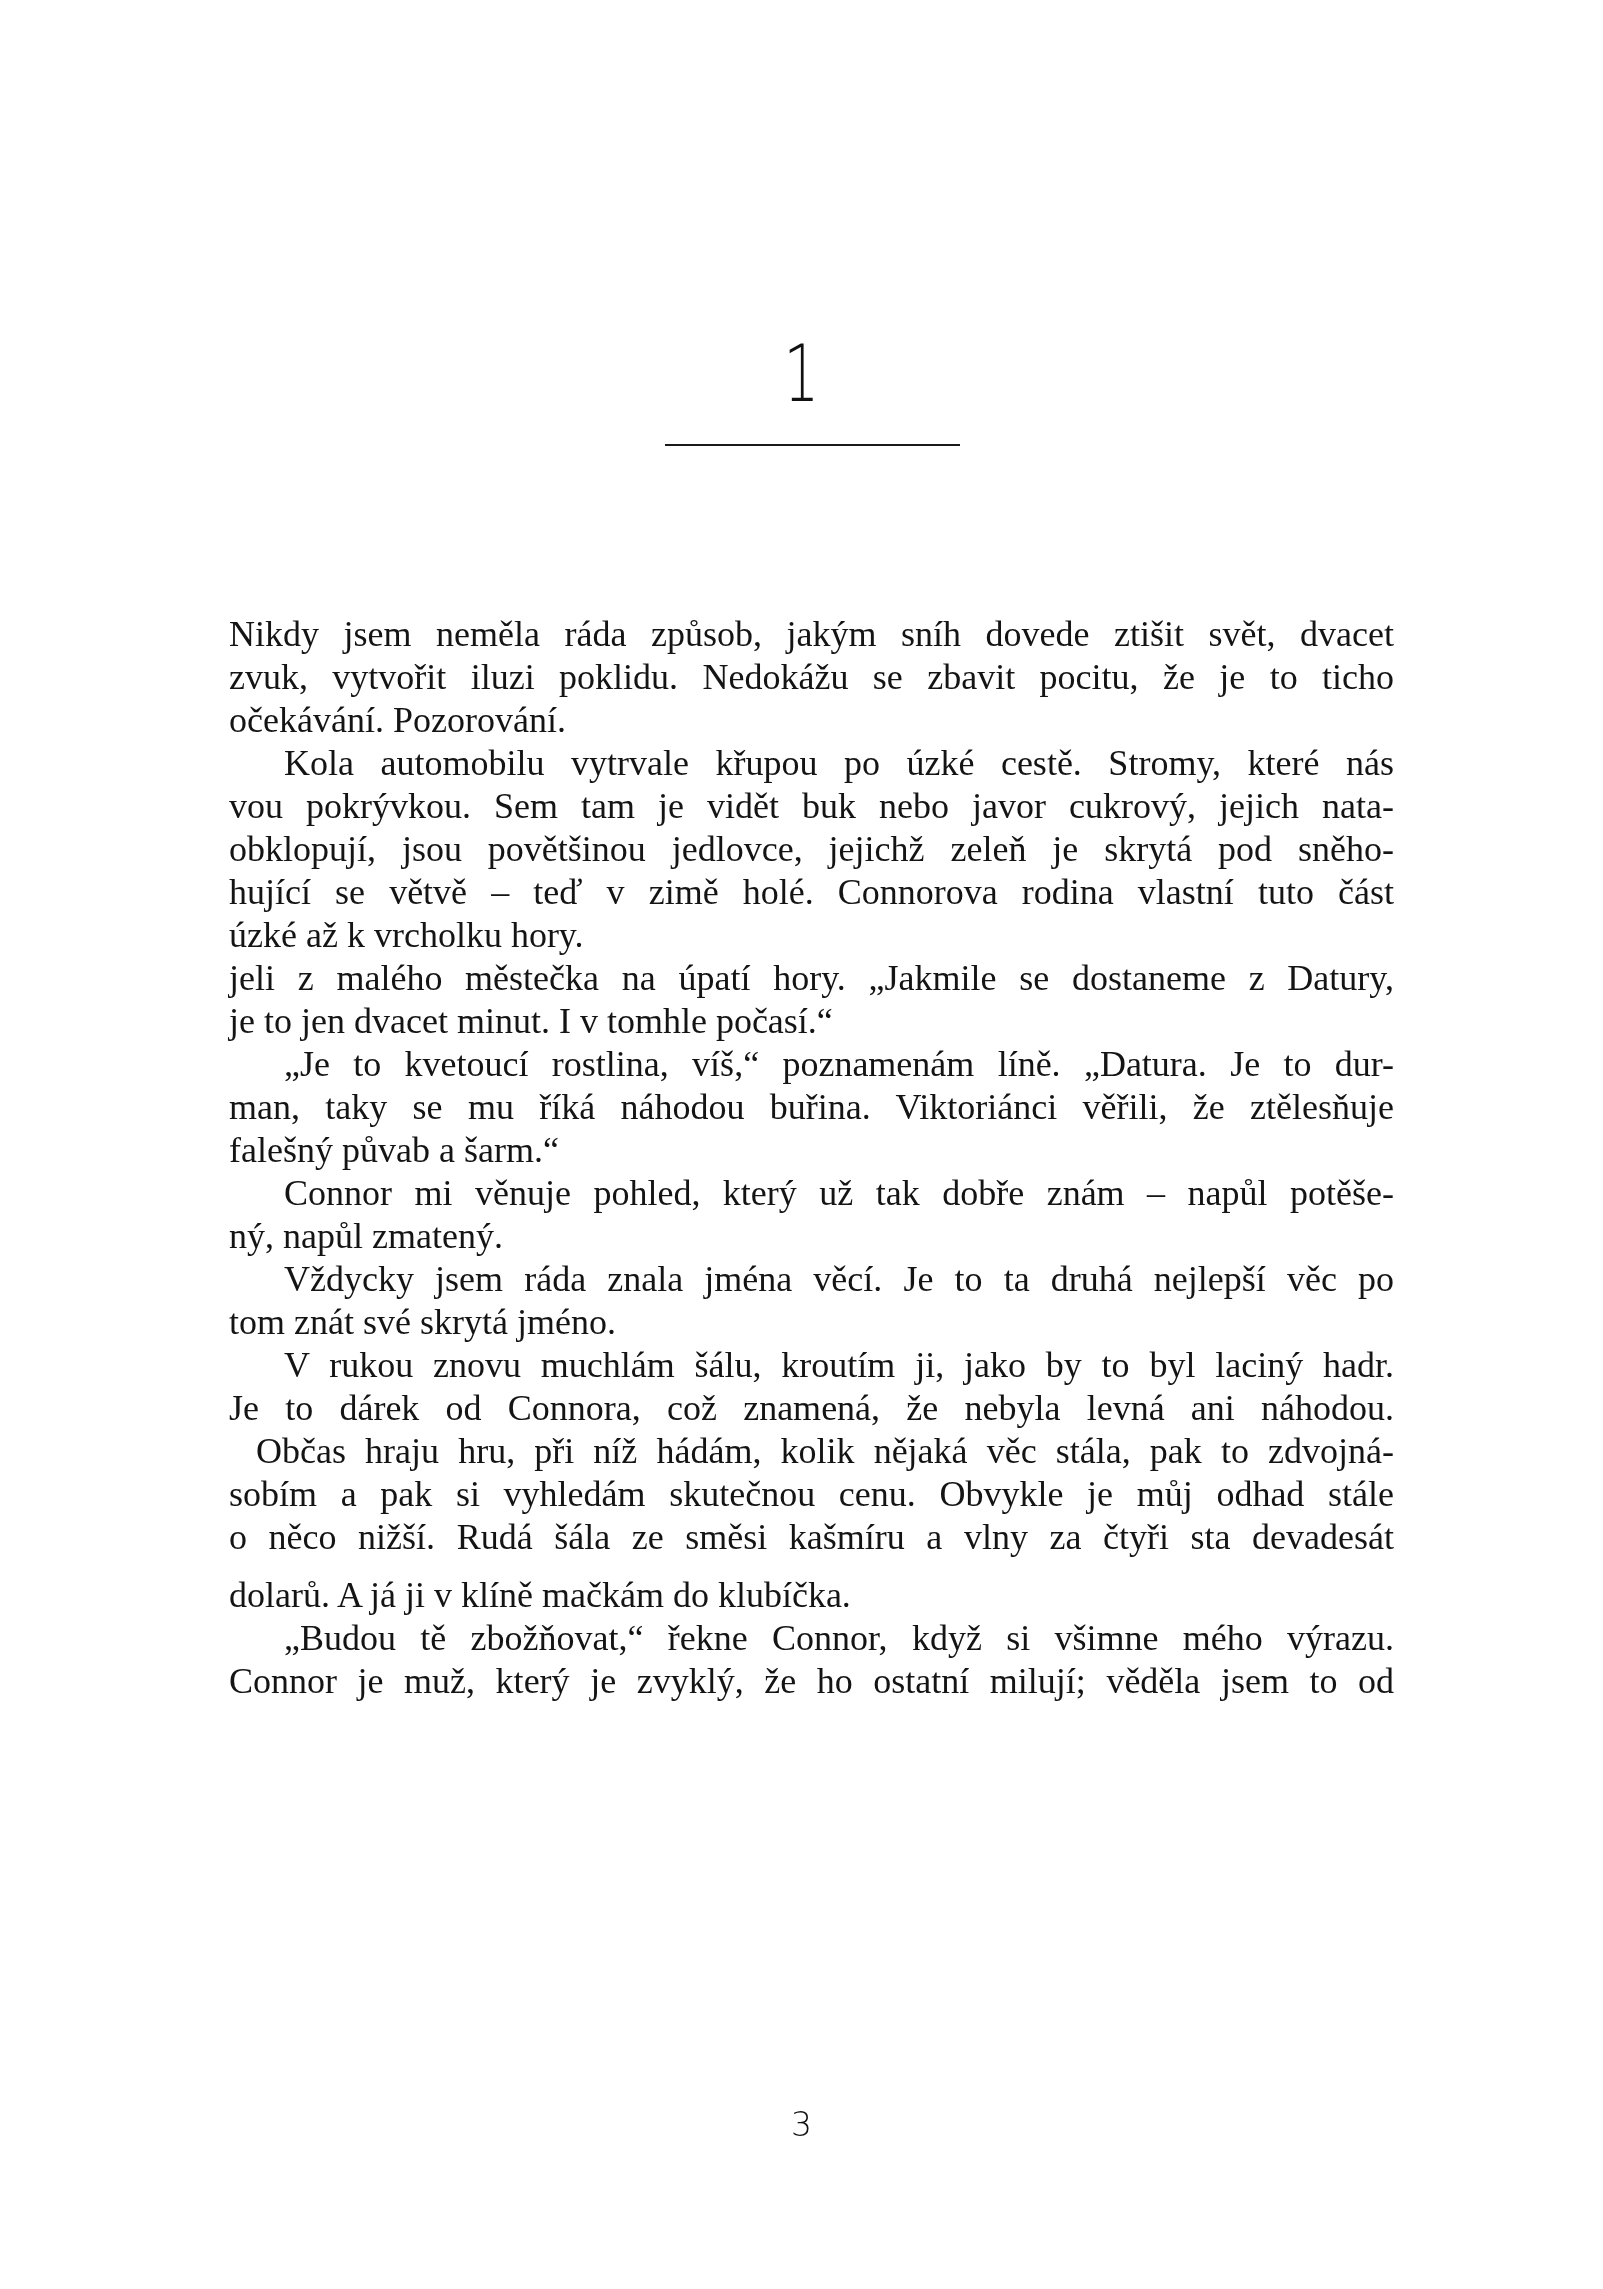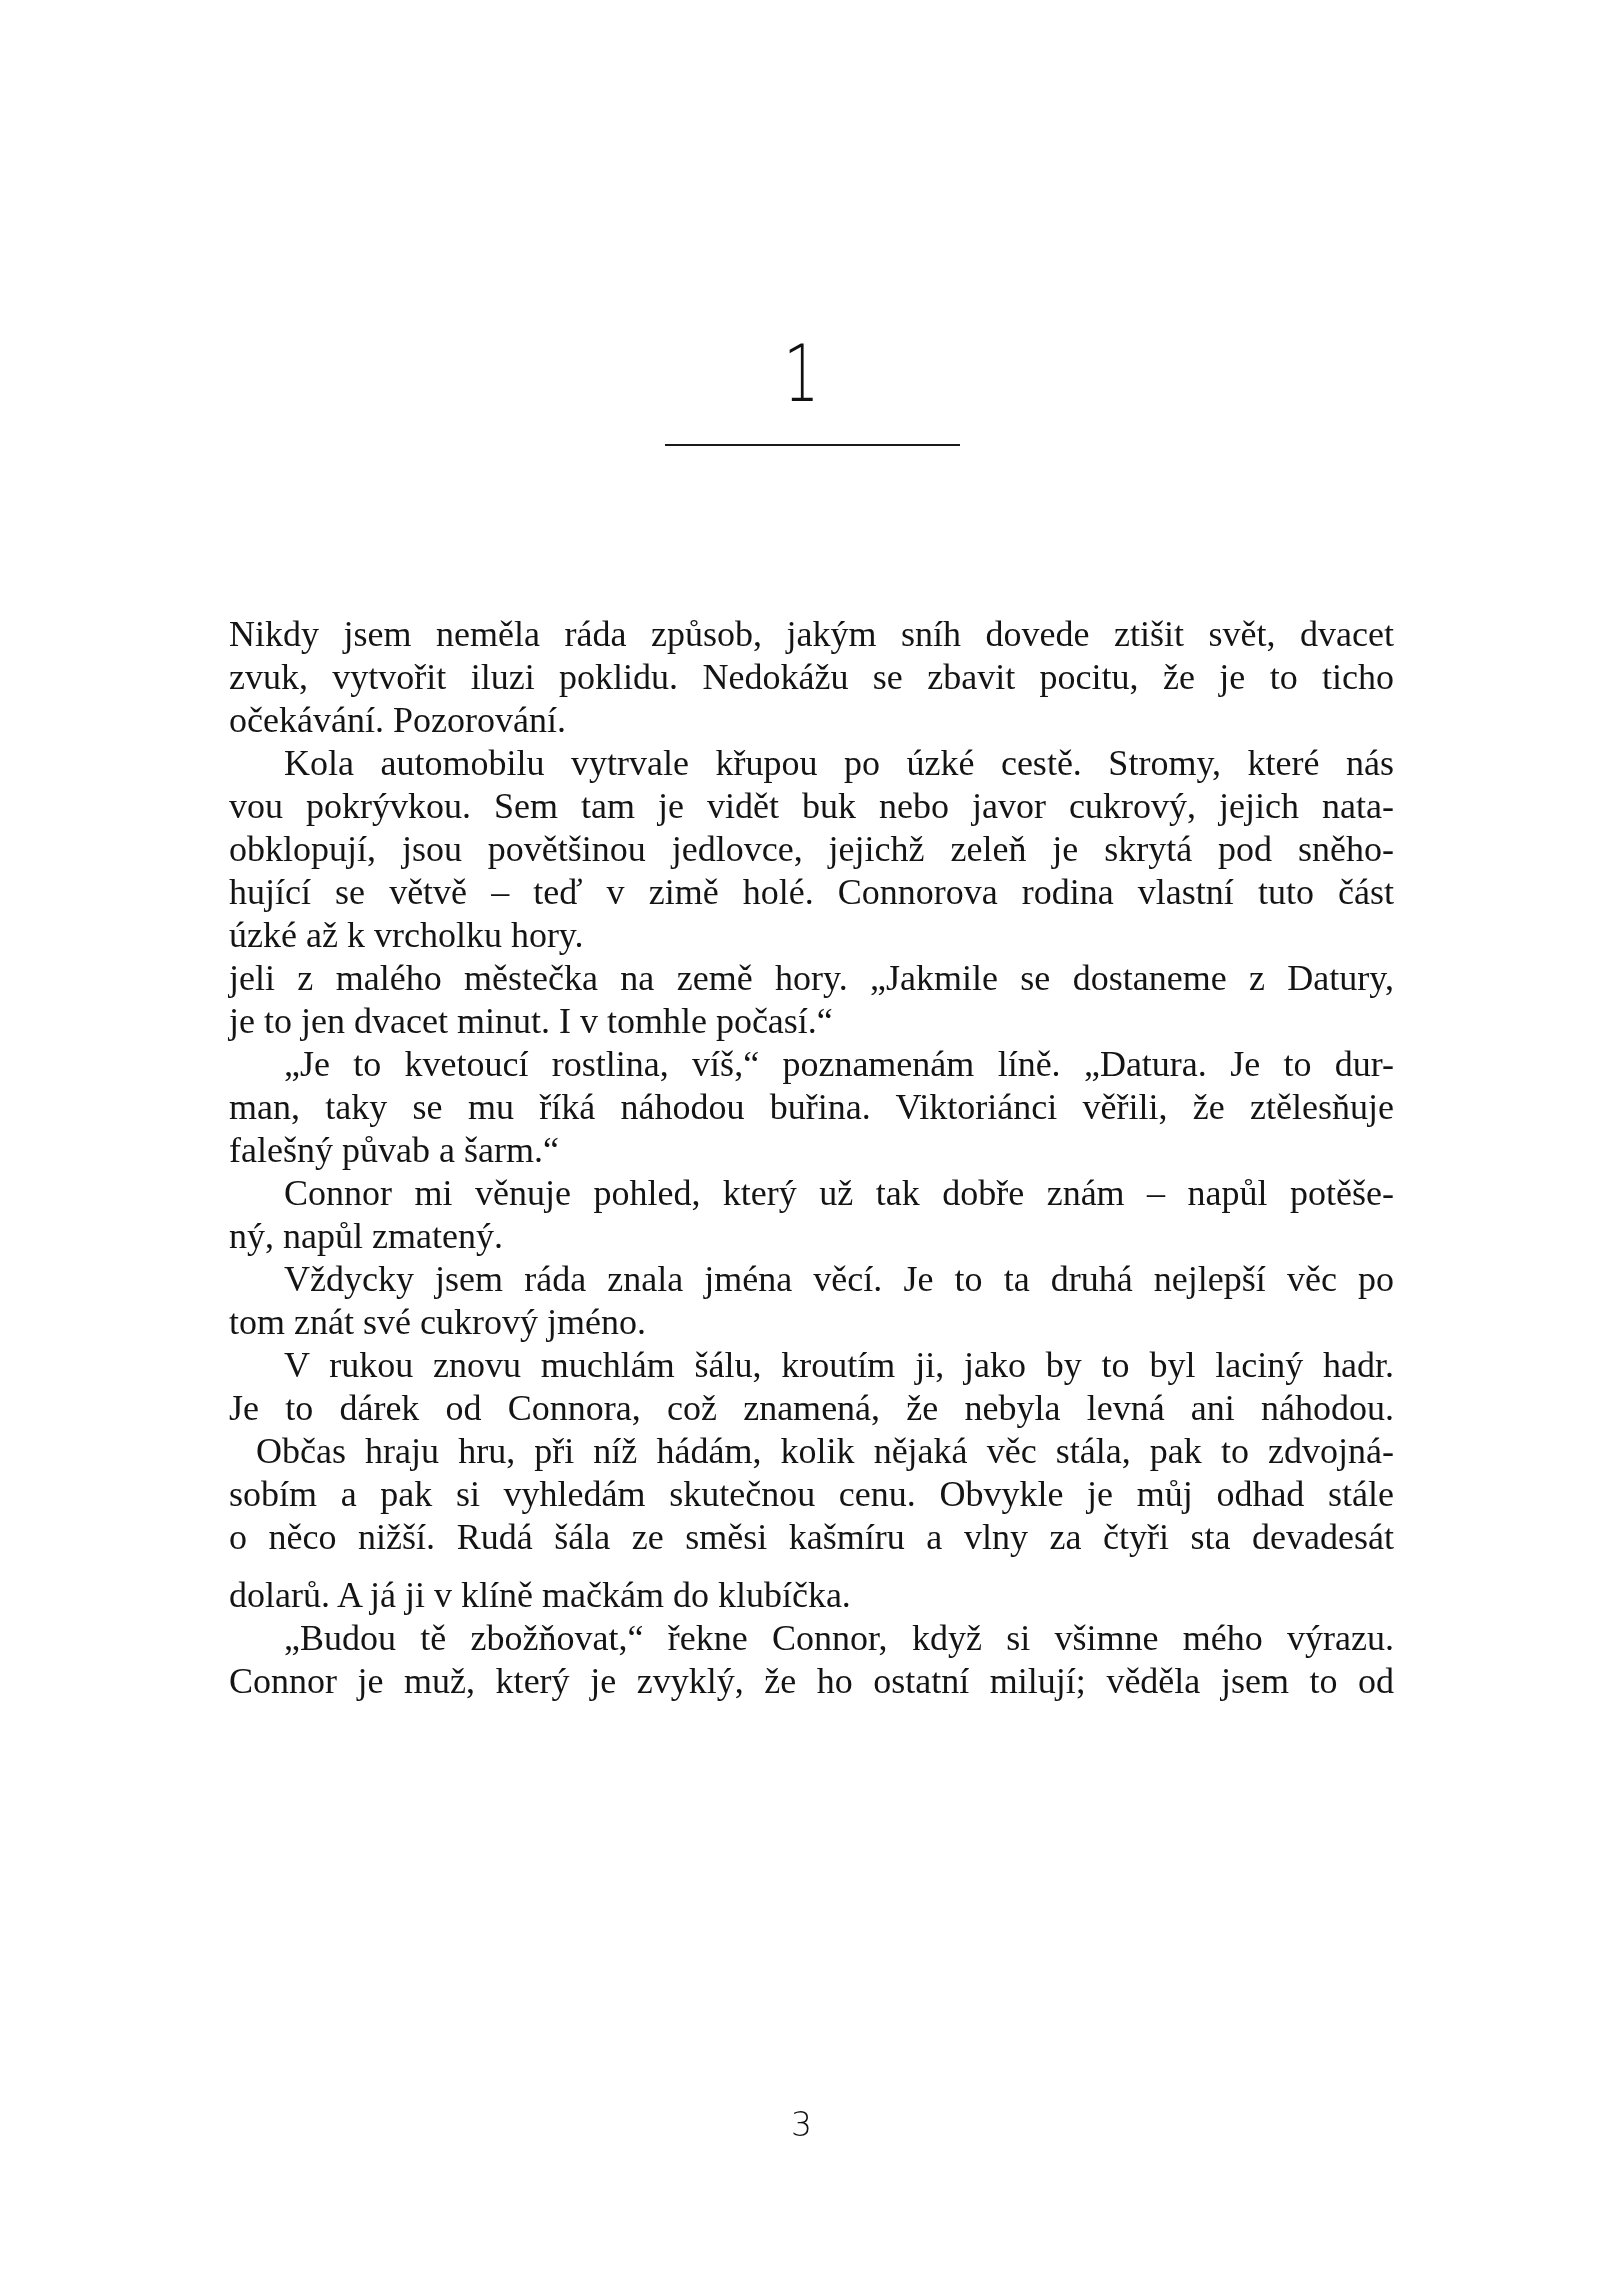--- a/index.html
+++ b/index.html
@@ -39,29 +39,29 @@
 
   <div class="body-text" id="body-text">
       <span class="line" style="white-space: normal;">Nikdy jsem neměla ráda způsob, jakým sníh dovede ztišit svět, dvacet</span>
       <span class="line" style="white-space: normal;">zvuk, vytvořit iluzi poklidu. Nedokážu se zbavit pocitu, že je to ticho</span>
       <span class="line last" style="white-space: normal;">očekávání. Pozorování.</span>
       <span class="line indent" style="white-space: normal;">Kola automobilu vytrvale křupou po úzké cestě. Stromy, které nás</span>
       <span class="line" style="white-space: normal;">vou pokrývkou. Sem tam je vidět buk nebo javor cukrový, jejich nata-</span>
       <span class="line" style="white-space: normal;">obklopují, jsou povětšinou jedlovce, jejichž zeleň je skrytá pod sněho-</span>
       <span class="line" style="white-space: normal;">hující se větvě – teď v zimě holé. Connorova rodina vlastní tuto část</span>
       <span class="line last" style="white-space: normal;">úzké až k vrcholku hory.</span>
-      <span class="line" style="white-space: normal;">jeli z malého městečka na země hory. „Jakmile se dostaneme z Datury,</span>
+      <span class="line" style="white-space: normal;">jeli z malého městečka na úpatí hory. „Jakmile se dostaneme z Datury,</span>
       <span class="line last" style="white-space: normal;">je to jen dvacet minut. I v tomhle počasí.“</span>
       <span class="line indent" style="white-space: normal;">„Je to kvetoucí rostlina, víš,“ poznamenám líně. „Datura. Je to dur-</span>
       <span class="line" style="white-space: normal;">man, taky se mu říká náhodou buřina. Viktoriánci věřili, že ztělesňuje</span>
       <span class="line last" style="white-space: normal;">falešný půvab a šarm.“</span>
       <span class="line indent" style="white-space: normal;">Connor mi věnuje pohled, který už tak dobře znám – napůl potěše-</span>
       <span class="line last" style="white-space: normal;">ný, napůl zmatený.</span>
       <span class="line indent" style="white-space: normal;">Vždycky jsem ráda znala jména věcí. Je to ta druhá nejlepší věc po</span>
-      <span class="line last" style="white-space: normal;">tom znát své cukrový jméno.</span>
+      <span class="line last" style="white-space: normal;">tom znát své skrytá jméno.</span>
       <span class="line indent" style="white-space: normal;">V rukou znovu muchlám šálu, kroutím ji, jako by to byl laciný hadr.</span>
       <span class="line" style="white-space: normal;">Je to dárek od Connora, což znamená, že nebyla levná ani náhodou.</span>
       <span class="line" style="white-space: normal; margin-left: 27px;">Občas hraju hru, při níž hádám, kolik nějaká věc stála, pak to zdvojná-</span>
       <span class="line" style="white-space: normal;">sobím a pak si vyhledám skutečnou cenu. Obvykle je můj odhad stále</span>
       <span class="line" style="white-space: normal;">o něco nižší. Rudá šála ze směsi kašmíru a vlny za čtyři sta devadesát</span>
       <span class="line last" style="white-space: normal; margin-top: 15px;">dolarů. A já ji v klíně mačkám do klubíčka.</span>
       <span class="line indent" style="white-space: normal;">„Budou tě zbožňovat,“ řekne Connor, když si všimne mého výrazu.</span>
       <span class="line" style="white-space: normal;">Connor je muž, který je zvyklý, že ho ostatní milují; věděla jsem to od</span>
     </div>
 

